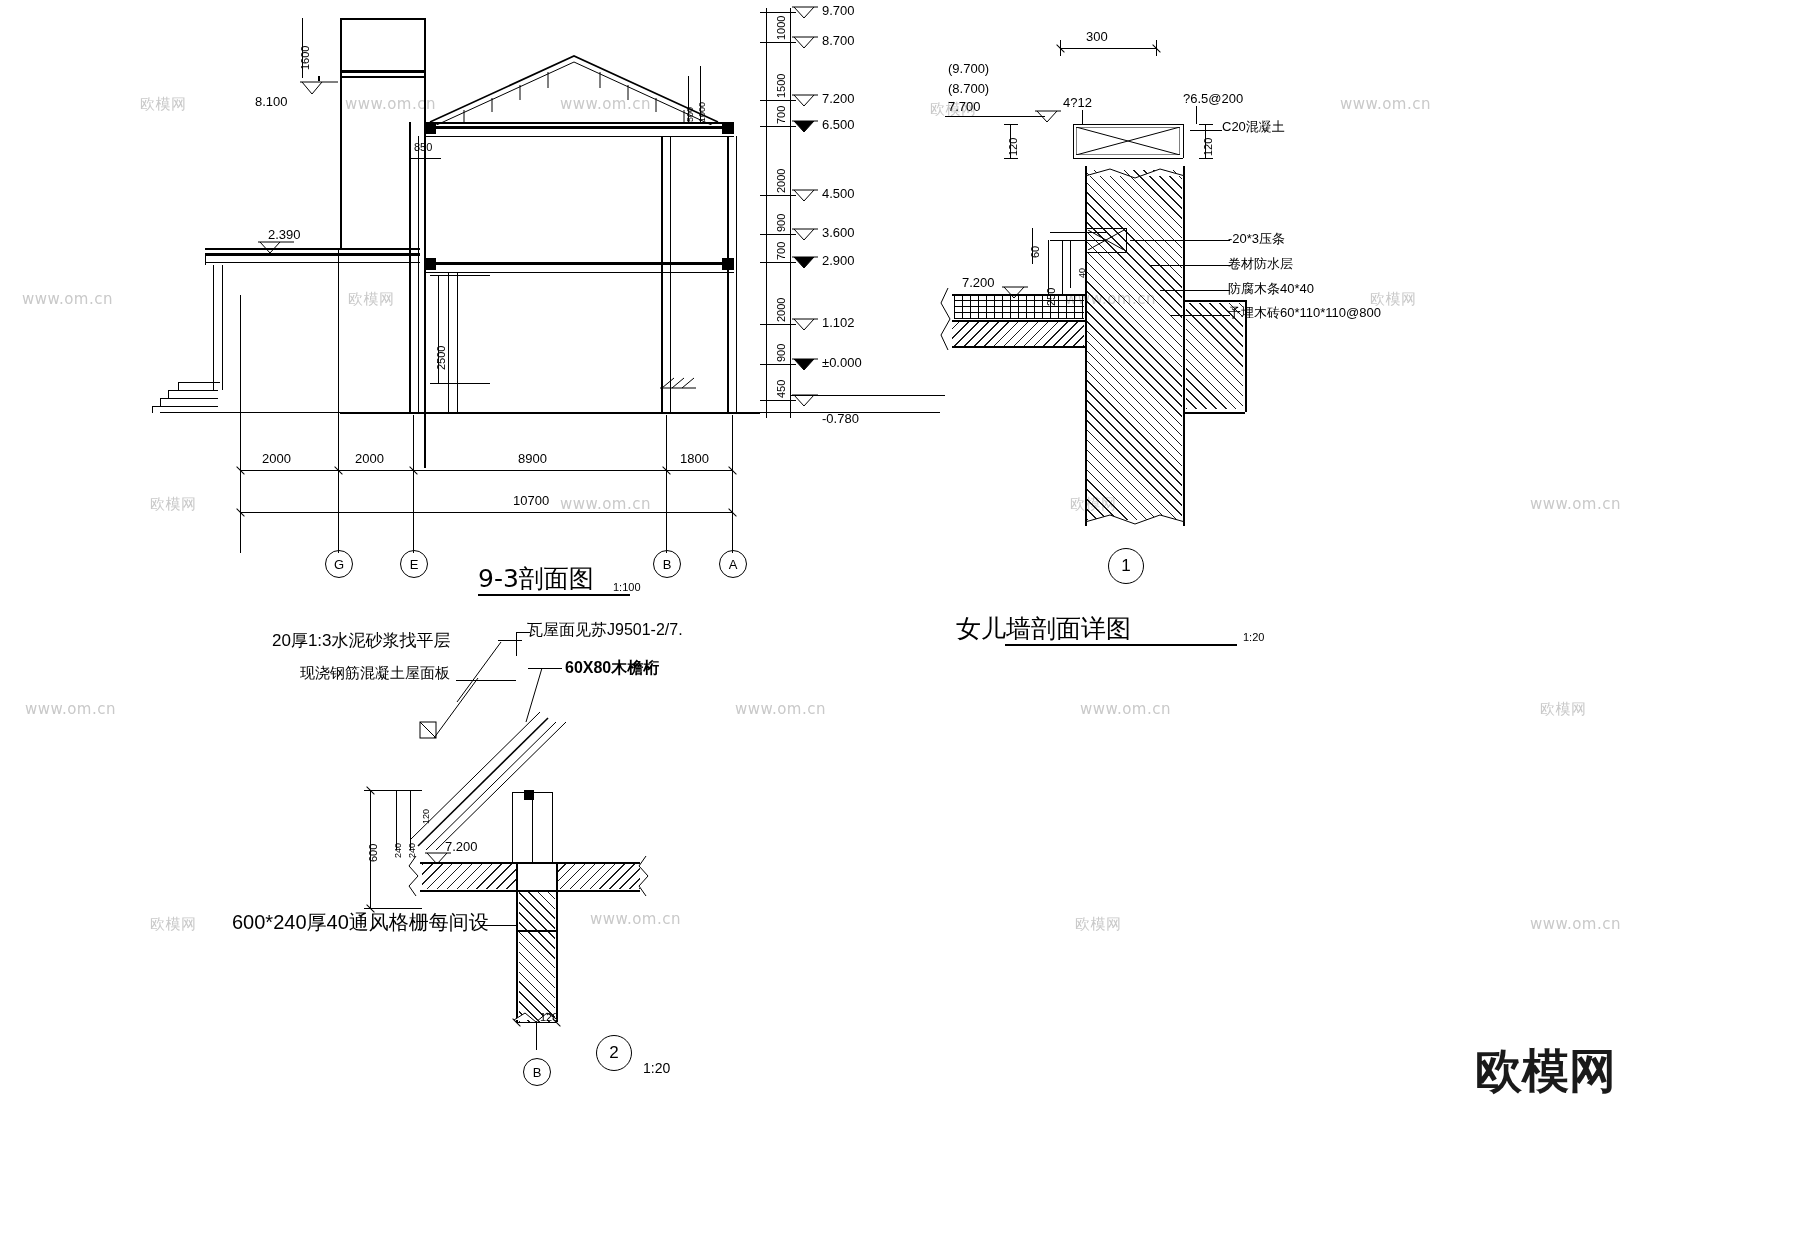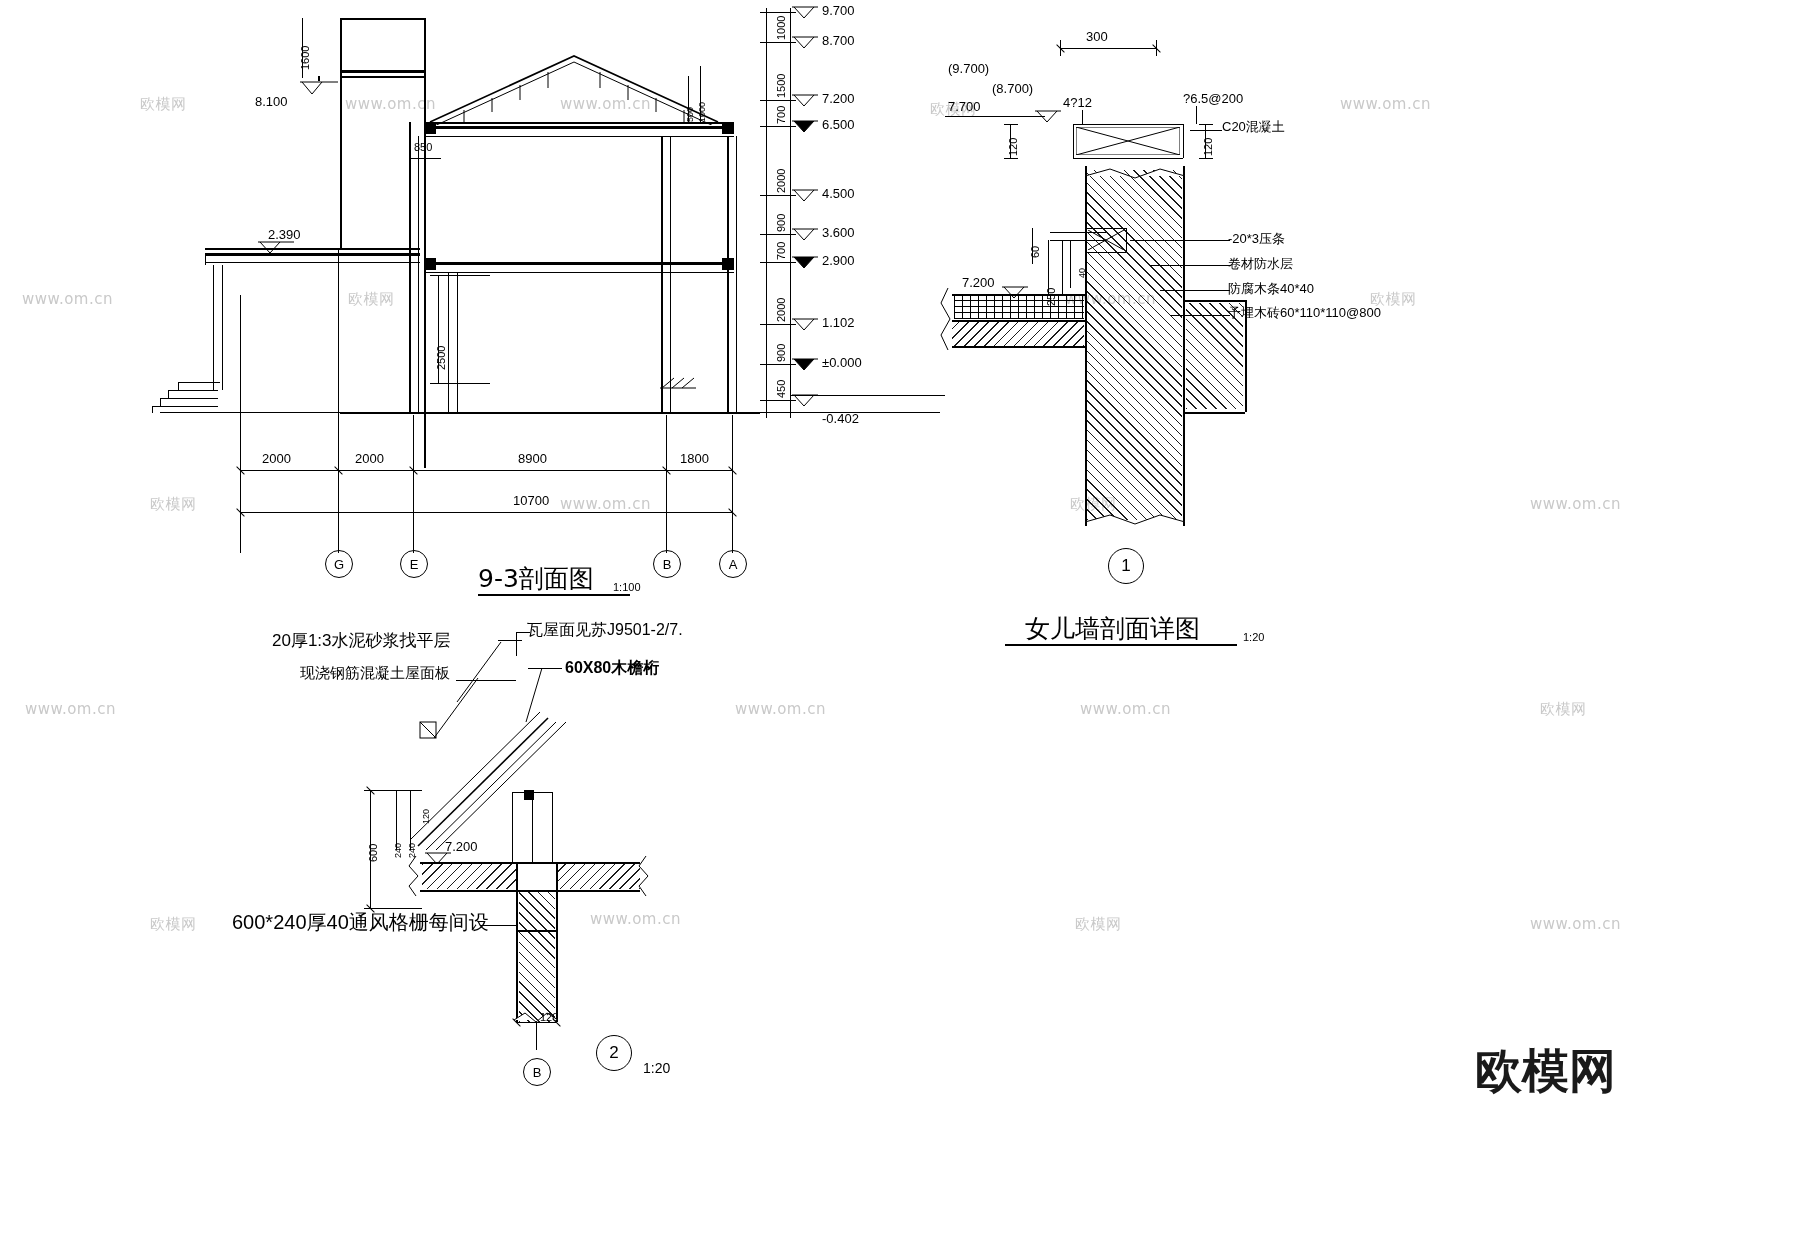--- a/index.html
+++ b/index.html
@@ -269,21 +269,21 @@
       </div>
     <div class="txt" style="left:822px;top:356px;">±0.000</div>
 
     <div class="tri" style="left:792px;top:394px;">
         <svg width="26" height="14">
           <polyline points="2,1 12,12 22,1" fill="none" stroke="#000"></polyline>
           <line x1="0" y1="1" x2="26" y2="1" stroke="#000"></line>
         </svg>
       </div>
     <div class="ln h" style="left:790px;top:395px;width:155px;"></div>
-    <div class="txt" style="left:822px;top:412px;">-0.402</div>
+    <div class="txt" style="left:822px;top:412px;">-0.780</div>
 
     <div class="ln v" style="left:240px;top:295px;height:258px;"></div>
     <div class="ln v" style="left:338px;top:250px;height:303px;"></div>
     <div class="ln v" style="left:413px;top:415px;height:138px;"></div>
     <div class="ln v" style="left:666px;top:415px;height:138px;"></div>
     <div class="ln v" style="left:732px;top:415px;height:138px;"></div>
 
     <div class="ln h" style="left:240px;top:470px;width:492px;"></div>
     <div class="dim-tick" style="left:235px;top:470px;"></div>
     <div class="dim-tick" style="left:333px;top:470px;"></div>
@@ -350,21 +350,21 @@
     <div class="txt s rot" style="left:1008px;top:156px;">120</div>
     <div class="ln h" style="left:1004px;top:124px;width:14px;"></div>
     <div class="ln h" style="left:1004px;top:158px;width:14px;"></div>
 
     <div class="ln v" style="left:1205px;top:124px;height:34px;"></div>
     <div class="txt s rot" style="left:1203px;top:156px;">120</div>
     <div class="ln h" style="left:1199px;top:124px;width:14px;"></div>
     <div class="ln h" style="left:1199px;top:158px;width:14px;"></div>
 
     <div class="txt" style="left:948px;top:62px;">(9.700)</div>
-    <div class="txt" style="left:948px;top:82px;margin-left:44px;">(8.700)</div>
+    <div class="txt" style="left:948px;top:82px;">(8.700)</div>
     <div class="txt" style="left:948px;top:100px;">7.700</div>
     <div class="ln h" style="left:945px;top:116px;width:100px;"></div>
     <div class="tri" style="left:1035px;top:110px;">
         <svg width="26" height="14">
           <polyline points="2,1 12,12 22,1" fill="none" stroke="#000"></polyline>
           <line x1="0" y1="1" x2="26" y2="1" stroke="#000"></line>
         </svg>
       </div>
 
     <div class="ln v2" style="left:1085px;top:166px;height:360px;"></div>
@@ -433,21 +433,21 @@
     <div class="txt" style="left:1228px;top:257px;">卷材防水层</div>
     <div class="ln h" style="left:1160px;top:290px;width:70px;"></div>
     <div class="txt" style="left:1228px;top:282px;">防腐木条40*40</div>
     <div class="ln h" style="left:1170px;top:315px;width:60px;"></div>
     <div class="txt" style="left:1228px;top:306px;">予埋木砖60*110*110@800</div>
 
     <div class="circ" style="left:1108px;top:548px;width:34px;height:34px;font-size:17px;">
         <span>1</span>
       </div>
 
-    <div class="title" style="left:1025px;top:612px;font-family:Liberation Mono, monospace;">女儿墙剖面详图</div>
+    <div class="title" style="left:956px;top:612px;font-family:Liberation Mono, monospace;">女儿墙剖面详图</div>
     <div class="sub" style="left:1243px;top:631px;">1:20</div>
     <div class="ln h2" style="left:1005px;top:644px;width:232px;"></div>
   </div>
 
   <div>
 
     <div class="txt" style="left:272px;top:632px;font-size:17px;">20厚1:3水泥砂浆找平层</div>
     <div class="txt" style="left:300px;top:665px;font-size:15px;">现浇钢筋混凝土屋面板</div>
     <div class="ln h" style="left:498px;top:640px;width:24px;"></div>
     <div class="ln" style="left:456px;top:680px;width:60px;height:1px;"></div>

